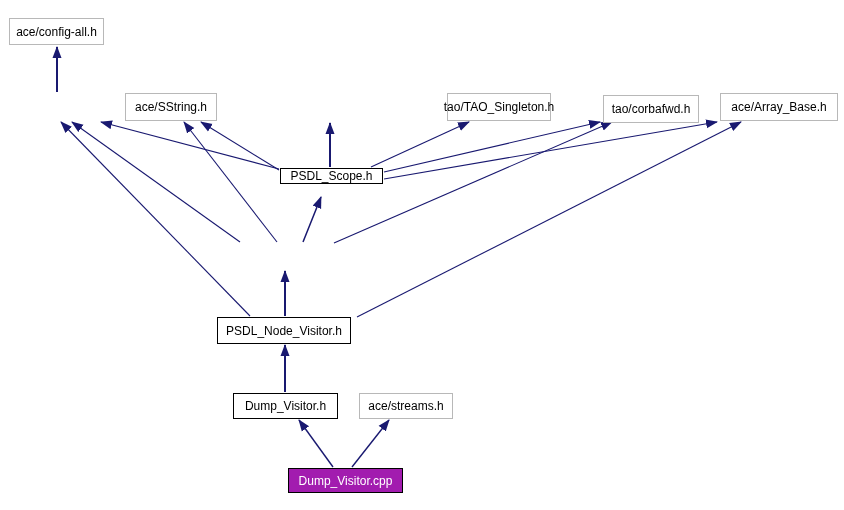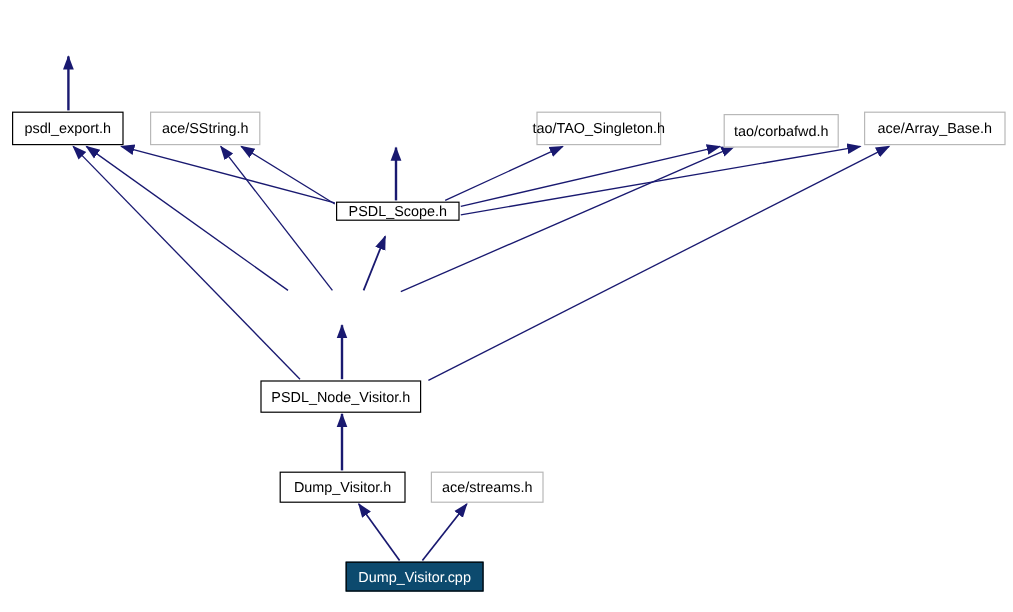--- a/index.html
+++ b/index.html
@@ -18,21 +18,21 @@
     border:1px solid #000000;
     color:#000000;
     font-size:12px;
     line-height:1;
     white-space:nowrap;
     display:flex;
     align-items:center;
     justify-content:center;
   }
   .node.gray{border-color:#b8b8b8;}
-  .node.filled{background:#0c4a6e;color:#ffffff;border-color:#000000;}
+  .node.filled{background:#a21caf;color:#ffffff;border-color:#000000;}
 </style>
 </head>
 <body>
 
 <div class="canvas">
 
   <svg class="edges" width="844" height="510" viewBox="0 0 844 510" xmlns="http://www.w3.org/2000/svg">
     <defs>
       <marker id="arrowhead" markerUnits="userSpaceOnUse" markerWidth="14" markerHeight="12" refX="11" refY="5" orient="auto">
         <path d="M0,0.5 L12,5 L0,9.5 z" fill="#191970"></path>
@@ -50,22 +50,22 @@
       <line x1="303" y1="242" x2="321" y2="197" stroke="#191970" stroke-width="1.5" marker-end="url(#arrowhead)"></line>
       <line x1="334" y1="243" x2="612" y2="122" stroke="#191970" stroke-width="1.1" marker-end="url(#arrowhead)"></line>
       <line x1="250" y1="316" x2="61" y2="122" stroke="#191970" stroke-width="1.1" marker-end="url(#arrowhead)"></line>
       <line x1="285" y1="316" x2="285" y2="271" stroke="#191970" stroke-width="2" marker-end="url(#arrowhead)"></line>
       <line x1="357" y1="317" x2="741" y2="122" stroke="#191970" stroke-width="1.1" marker-end="url(#arrowhead)"></line>
       <line x1="285" y1="392" x2="285" y2="345" stroke="#191970" stroke-width="2" marker-end="url(#arrowhead)"></line>
       <line x1="333" y1="467" x2="299" y2="420" stroke="#191970" stroke-width="1.4" marker-end="url(#arrowhead)"></line>
       <line x1="352" y1="467" x2="389" y2="420" stroke="#191970" stroke-width="1.4" marker-end="url(#arrowhead)"></line>
     </svg>
 
+  <div class="node gray" style="left:9px;top:18px;width:95px;height:27px;">ace/config-all.h</div>
 
-  <div class="node" style="left:10px;top:93px;width:93px;height:28px;">psdl_export.h</div>
 
   <div class="node gray" style="left:125px;top:93px;width:92px;height:28px;">ace/SString.h</div>
 
 
   <div class="node gray" style="left:447px;top:93px;width:104px;height:28px;">tao/TAO_Singleton.h</div>
 
   <div class="node gray" style="left:603px;top:95px;width:96px;height:28px;">tao/corbafwd.h</div>
 
   <div class="node gray" style="left:720px;top:93px;width:118px;height:28px;">ace/Array_Base.h</div>
 

